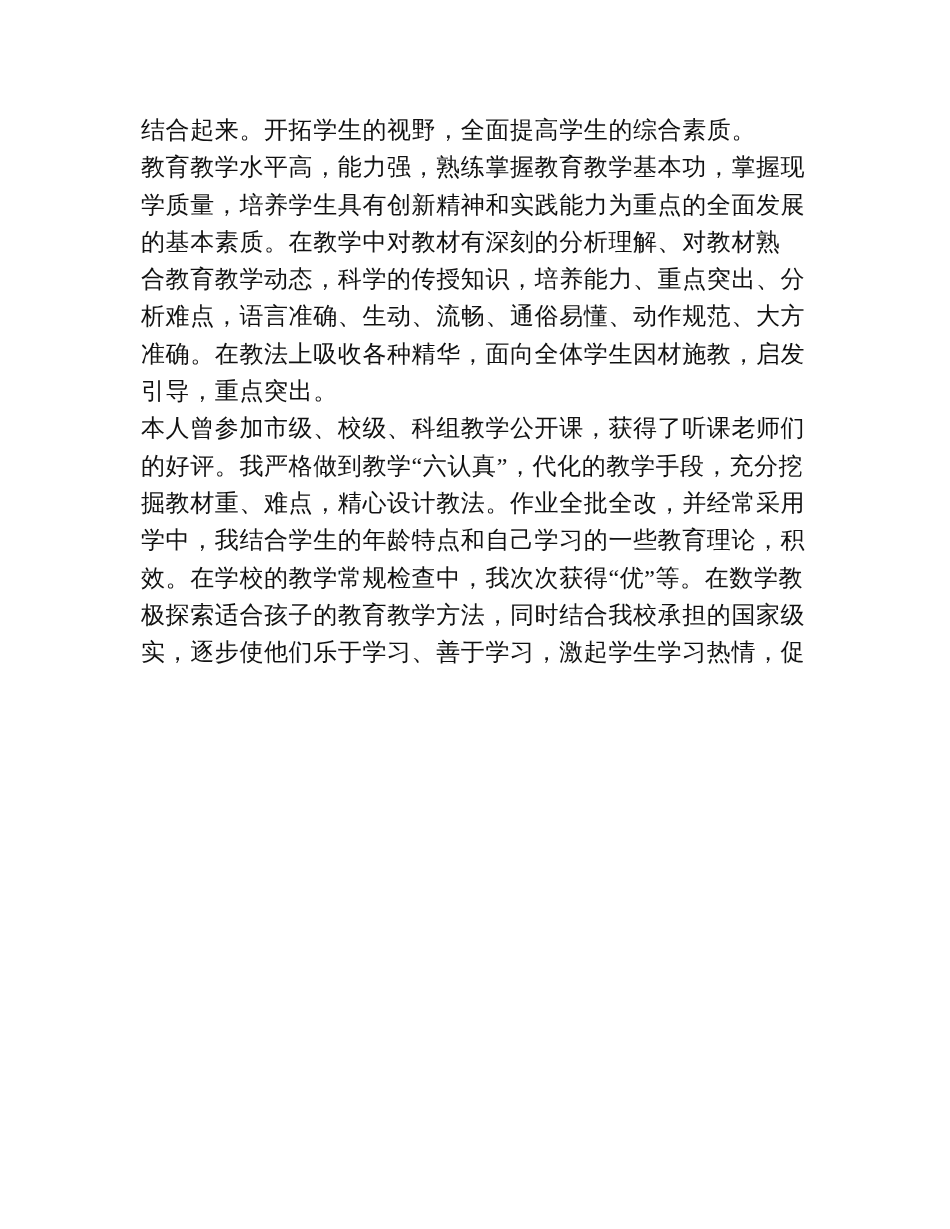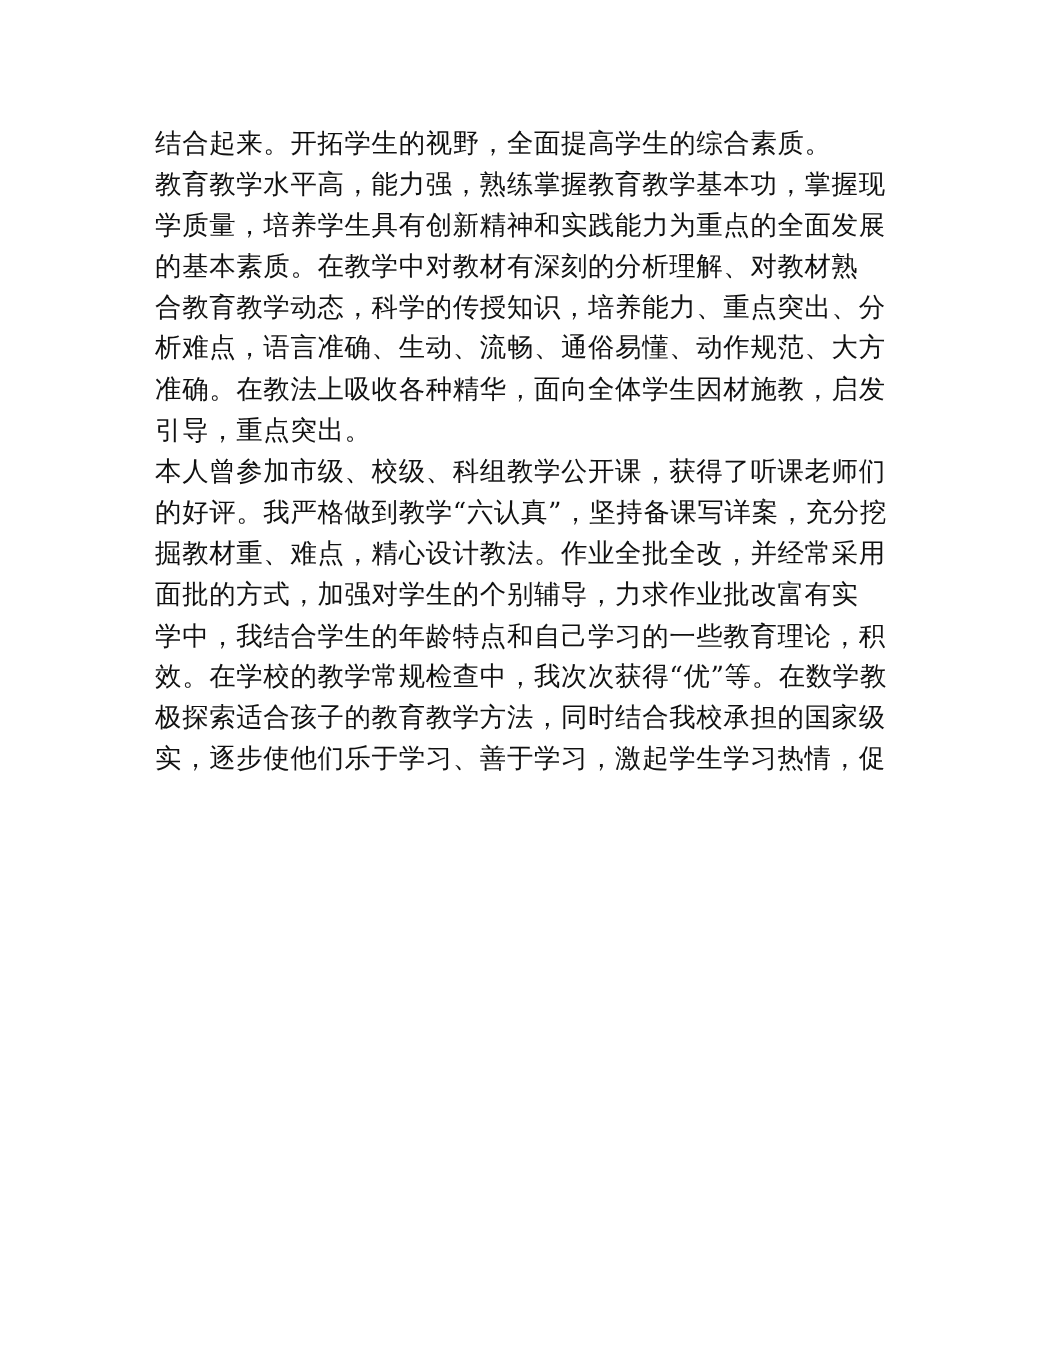--- a/index.html
+++ b/index.html
@@ -15,20 +15,21 @@
       font-family: "DejaVu Serif", "Liberation Serif", serif;
       color: #111111;
     }
     .page {
       position: absolute;
       left: 0;
       top: 0;
       width: 950px;
       height: 1229px;
       background: #ffffff;
+      font-family: Liberation Serif, serif;
     }
     .text-block {
       position: absolute;
       left: 141px;
       top: 112px;
       width: 680px;
     }
     .line {
       height: 37.3px;
       line-height: 37.3px;
@@ -44,21 +45,20 @@
   <div class="text-block">
     <div class="line">结合起来。开拓学生的视野，全面提高学生的综合素质。</div>
     <div class="line">教育教学水平高，能力强，熟练掌握教育教学基本功，掌握现</div>
     <div class="line">学质量，培养学生具有创新精神和实践能力为重点的全面发展</div>
     <div class="line">的基本素质。在教学中对教材有深刻的分析理解、对教材熟</div>
     <div class="line">合教育教学动态，科学的传授知识，培养能力、重点突出、分</div>
     <div class="line">析难点，语言准确、生动、流畅、通俗易懂、动作规范、大方</div>
     <div class="line">准确。在教法上吸收各种精华，面向全体学生因材施教，启发</div>
     <div class="line">引导，重点突出。</div>
     <div class="line">本人曾参加市级、校级、科组教学公开课，获得了听课老师们</div>
-    <div class="line">的好评。我严格做到教学“六认真”，坚持备课写详案，充分挖</div>
+    <div class="line">的好评。我严格做到教学“六认真”，代化的教学手段，充分挖</div>
     <div class="line">掘教材重、难点，精心设计教法。作业全批全改，并经常采用</div>
-    <div class="line">面批的方式，加强对学生的个别辅导，力求作业批改富有实</div>
     <div class="line">学中，我结合学生的年龄特点和自己学习的一些教育理论，积</div>
     <div class="line">效。在学校的教学常规检查中，我次次获得“优”等。在数学教</div>
     <div class="line">极探索适合孩子的教育教学方法，同时结合我校承担的国家级</div>
     <div class="line">实，逐步使他们乐于学习、善于学习，激起学生学习热情，促</div>
   </div>
 </div>
 
 </body></html>

